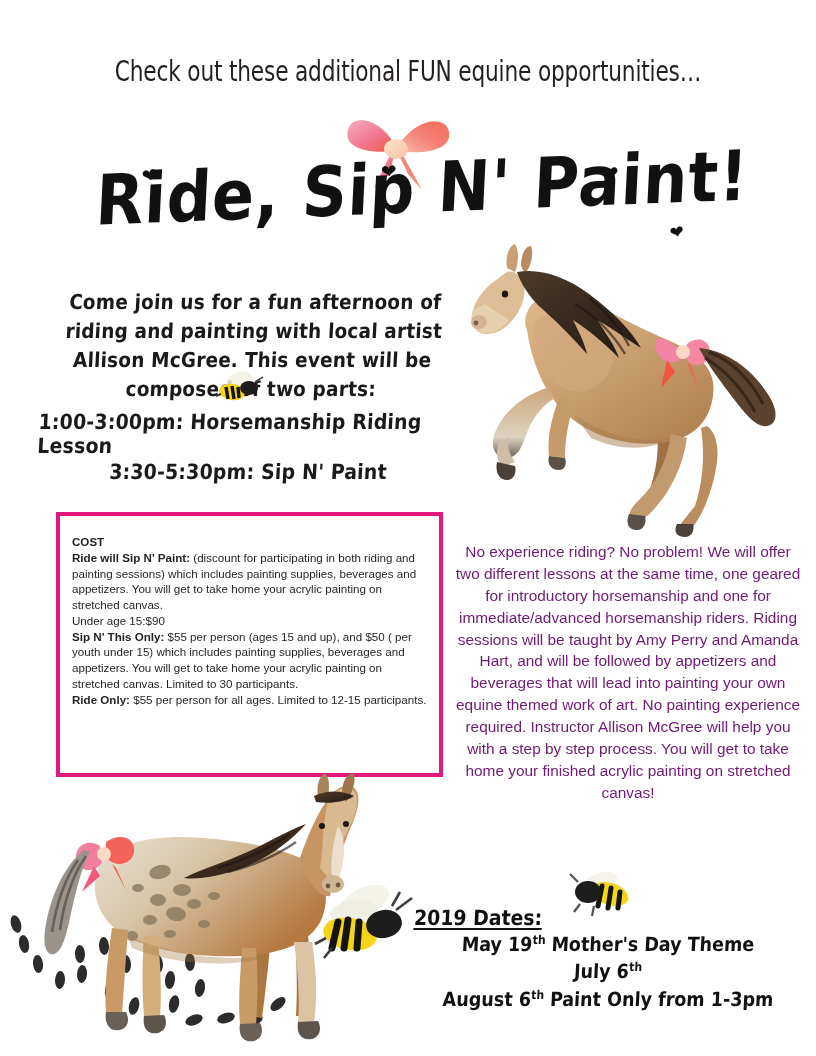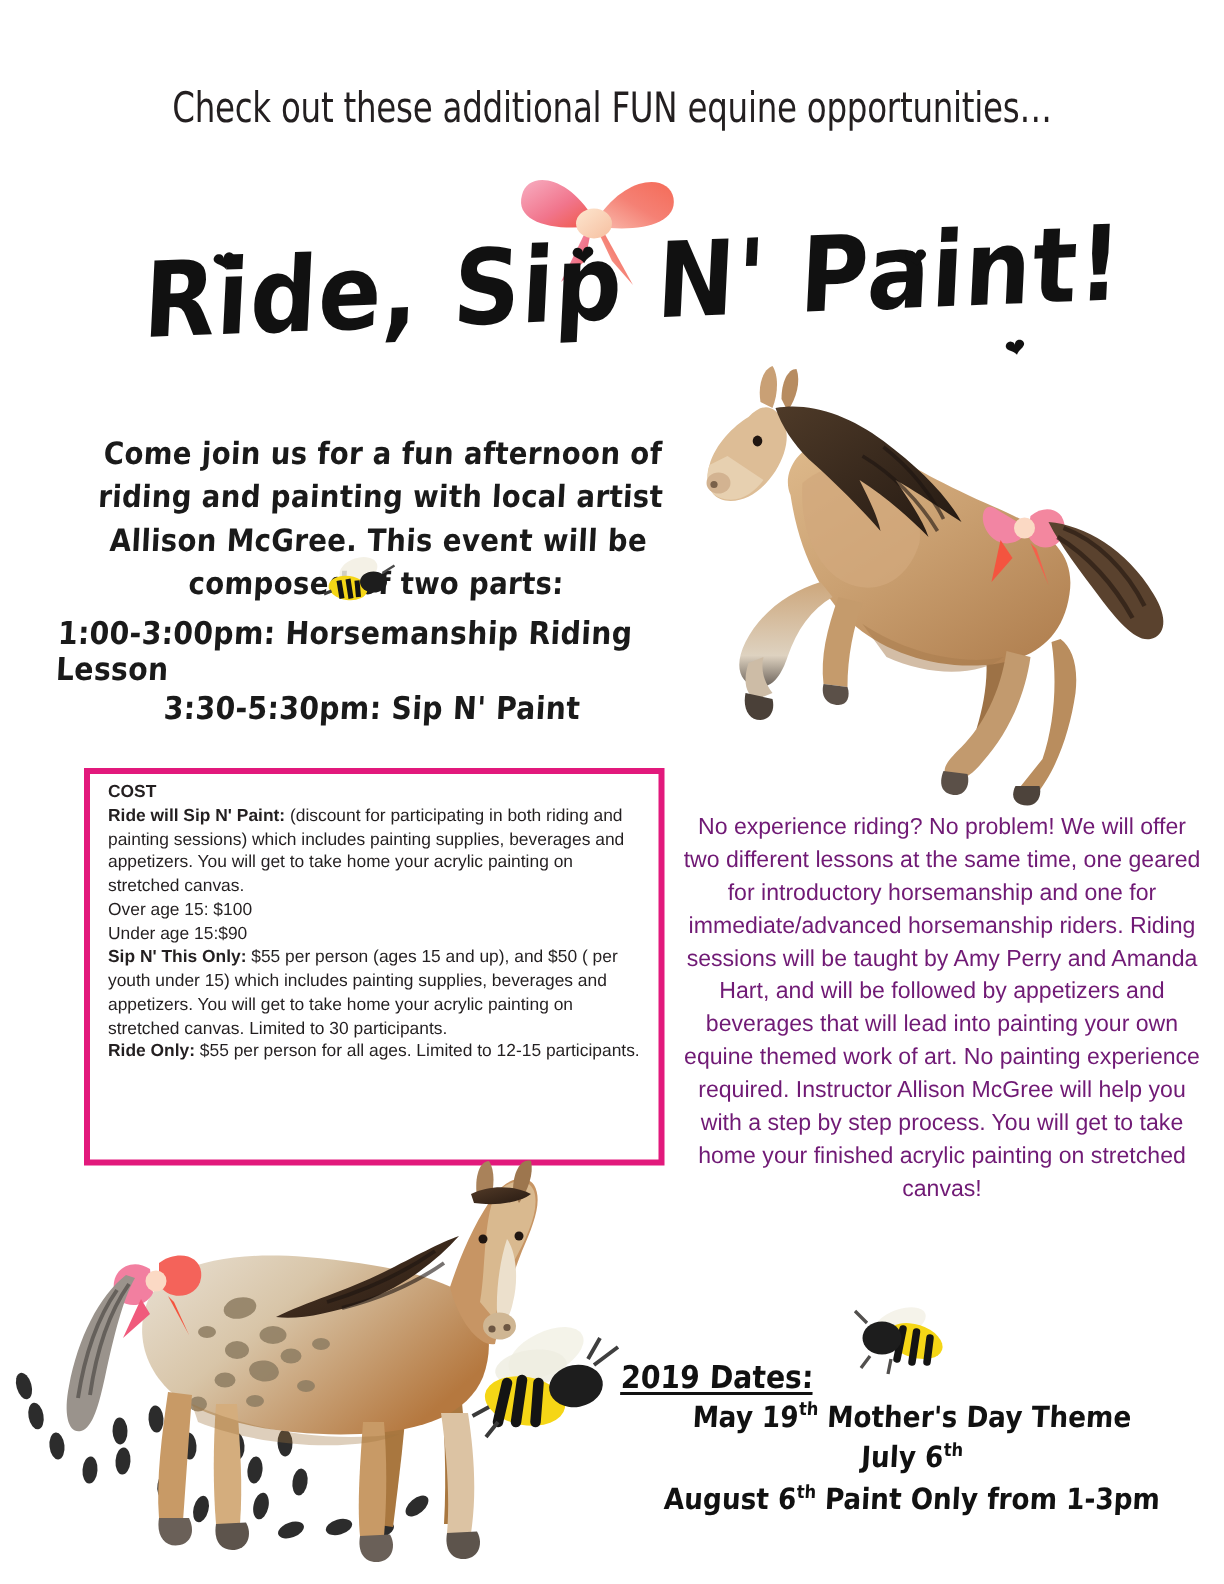--- a/index.html
+++ b/index.html
@@ -114,21 +114,21 @@
   
   .cost-box {
     position: absolute;
     left: 56px;
     top: 512px;
     width: 387px;
     height: 265px;
     border: 4px solid #e2197c;
     box-sizing: border-box;
     background: #ffffff;
-    padding: 4px 10px 0 12px;
+    padding: 18px 10px 0 12px;
   }
   .cost-box p {
     margin: 0;
     font-family: "Liberation Sans", sans-serif;
     font-size: 11.6px;
     line-height: 1.36;
     color: #231f20;
   }
   .cost-title { font-weight: 700; }
   .cost-box .lead { font-weight: 700; }
@@ -308,21 +308,20 @@
       <path d="M8 26 L3 28" stroke="#3a3a3a" stroke-width="2" fill="none"></path>
     </svg>
   </div>
 
   <div class="sched1 hand">1:00-3:00pm: Horsemanship Riding Lesson</div>
   <div class="sched2 hand">3:30-5:30pm: Sip N' Paint</div>
 
   <div class="cost-box">
     <p class="cost-title">COST</p>
     <p><span class="lead">Ride will Sip N' Paint:</span><span> (discount for participating in both riding and painting sessions) which includes painting supplies, beverages and appetizers. You will get to take home your acrylic painting on stretched canvas.</span></p>
-    <p><span>Over age 15:  $100</span></p>
     <p><span>Under age 15:$90</span></p>
     <p><span class="lead">Sip N' This Only:</span><span> $55  per person (ages 15 and up), and $50 ( per youth under 15)  which includes painting supplies, beverages and appetizers. You will get to take home your acrylic painting on stretched canvas. Limited to 30 participants.</span></p>
     <p><span class="lead">Ride Only:</span><span> $55  per person for all ages. Limited to 12-15 participants.</span></p>
   </div>
 
   <div class="right-para">No experience riding? No problem! We will offer two different lessons at the same time, one geared for introductory horsemanship and one for immediate/advanced horsemanship riders. Riding sessions will be taught by Amy Perry and Amanda Hart, and will be followed by appetizers and beverages that will lead into painting your own equine themed work of art. No painting experience required. Instructor Allison McGree will help you with a step by step process. You will get to take home your finished acrylic painting on stretched canvas!</div>
 
   <div class="horse-bottom">
     <svg viewBox="0 0 400 282" width="400" height="282">
       <defs>

